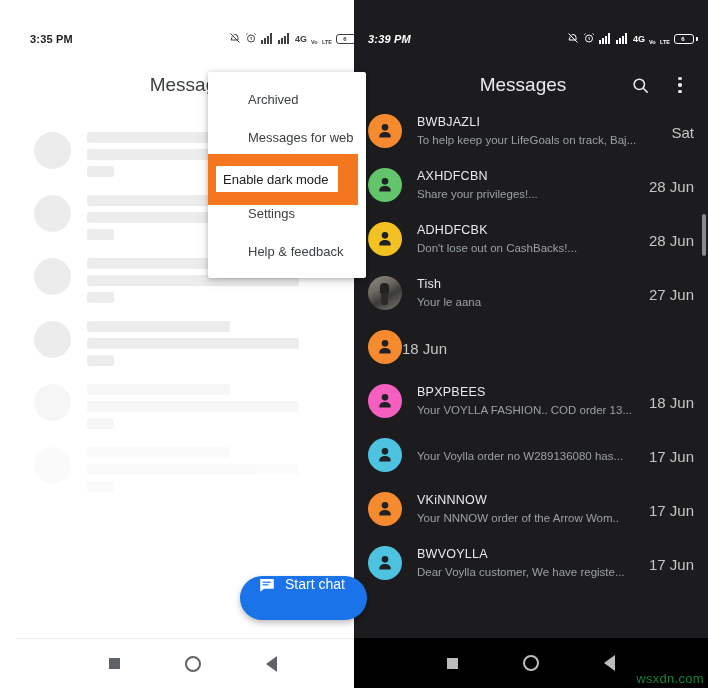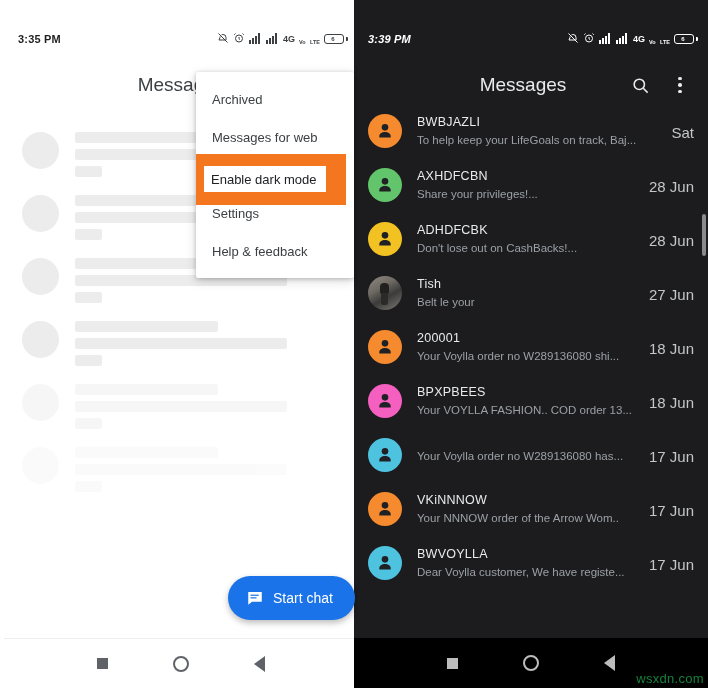--- a/index.html
+++ b/index.html
@@ -6,21 +6,21 @@
   html, body {
     width: 708px; height: 688px;
     background: #ffffff;
     font-family: "Liberation Sans", sans-serif;
     overflow: hidden;
   }
   #root { position: relative; width: 708px; height: 688px; background: #ffffff; }
 
   
   .phone { position: absolute; top: 0; height: 688px; width: 354px; overflow: hidden; }
-  .phone-left  { left: 4px;   background: #ffffff; }
+  .phone-left  { left: 16px;   background: #ffffff; }
   .phone-right { left: 354px; background: #1c1c1e; }
 
   
   .statusbar {
     position: absolute; left: 0; right: 0; top: 25px; height: 28px;
     display: flex; align-items: center; justify-content: space-between;
     padding: 0 14px;
   }
   .phone-right .statusbar { top: 25px; }
   .status-time { font-size: 11px; font-weight: bold; letter-spacing: .2px; }
@@ -80,20 +80,21 @@
     position: absolute; left: 192px; top: 72px; width: 158px;
     background: #ffffff; border-radius: 2px;
     box-shadow: 0 1px 4px rgba(0,0,0,.22), 0 3px 12px rgba(0,0,0,.14);
     padding: 8px 0;
     z-index: 20;
   }
   .menu-item {
     height: 38px; display: flex; align-items: center;
     padding: 0 16px; font-size: 13px; color: #3c4043;
     white-space: nowrap;
+    margin-left: 24px;
   }
   .menu-hl {
     position: absolute; left: 192px; top: 154px; width: 150px; height: 51px;
     background: #f4761e; z-index: 21;
   }
   .menu-hl-inner {
     position: absolute; left: 8px; top: 12px; width: 122px; height: 26px;
     background: #ffffff; display: flex; align-items: center; padding-left: 7px;
     font-size: 13px; color: #202124; white-space: nowrap;
   }
@@ -132,21 +133,21 @@
     font-size: 15px; color: #c4c7c5; flex-shrink: 0;
     align-self: flex-start; margin-top: 20px; white-space: nowrap;
   }
 
   .scrollbar-track { position: absolute; right: 1px; top: 104px; bottom: 50px; width: 4px; }
   .scrollbar-thumb { position: absolute; right: 1px; top: 110px; width: 4px; height: 42px; background: #8a8a8a; border-radius: 2px; }
 
   
   .fab {
     position: absolute; border-radius: 26px; background: #1a73e8;
-    display: flex; align-items: center; gap: 9px;
+    display: flex; align-items: flex-start; gap: 9px;
     padding: 0 22px 0 18px; height: 44px;
     color: #ffffff; font-size: 14px;
     box-shadow: 0 3px 6px rgba(0,0,0,.26);
     z-index: 15;
   }
   .fab-left  { left: 224px; top: 576px; }
   .fab svg { display: block; }
 
   
   .navbar {
@@ -409,34 +410,30 @@
           <div class="msg-text">
             <div class="msg-name">ADHDFCBK</div>
             <div class="msg-snippet">Don't lose out on CashBacks!...</div>
           </div>
           <div class="msg-date">28 Jun</div>
         </div>
         <div class="msg-row">
           <div class="av photo"></div>
           <div class="msg-text">
             <div class="msg-name">Tish</div>
-            <div class="msg-snippet">Belt le your</div>
+            <div class="msg-snippet">Your le aana</div>
           </div>
           <div class="msg-date">27 Jun</div>
         </div>
         <div class="msg-row">
           <div class="av" style="background: rgb(245, 138, 46);">
             <svg width="22" height="22" viewBox="0 0 24 24" fill="#202124">
               <circle cx="12" cy="8" r="3.6"></circle>
               <path d="M12 13c-3.6 0-6.2 2.1-6.2 4.3V19h12.4v-1.7C18.2 15.1 15.6 13 12 13z"></path>
             </svg>
-          </div>
-          <div class="msg-text">
-            <div class="msg-name">200001</div>
-            <div class="msg-snippet">Your Voylla order no W289136080 shi...</div>
           </div>
           <div class="msg-date">18 Jun</div>
         </div>
         <div class="msg-row">
           <div class="av" style="background: rgb(244, 95, 192);">
             <svg width="22" height="22" viewBox="0 0 24 24" fill="#202124">
               <circle cx="12" cy="8" r="3.6"></circle>
               <path d="M12 13c-3.6 0-6.2 2.1-6.2 4.3V19h12.4v-1.7C18.2 15.1 15.6 13 12 13z"></path>
             </svg>
           </div>

